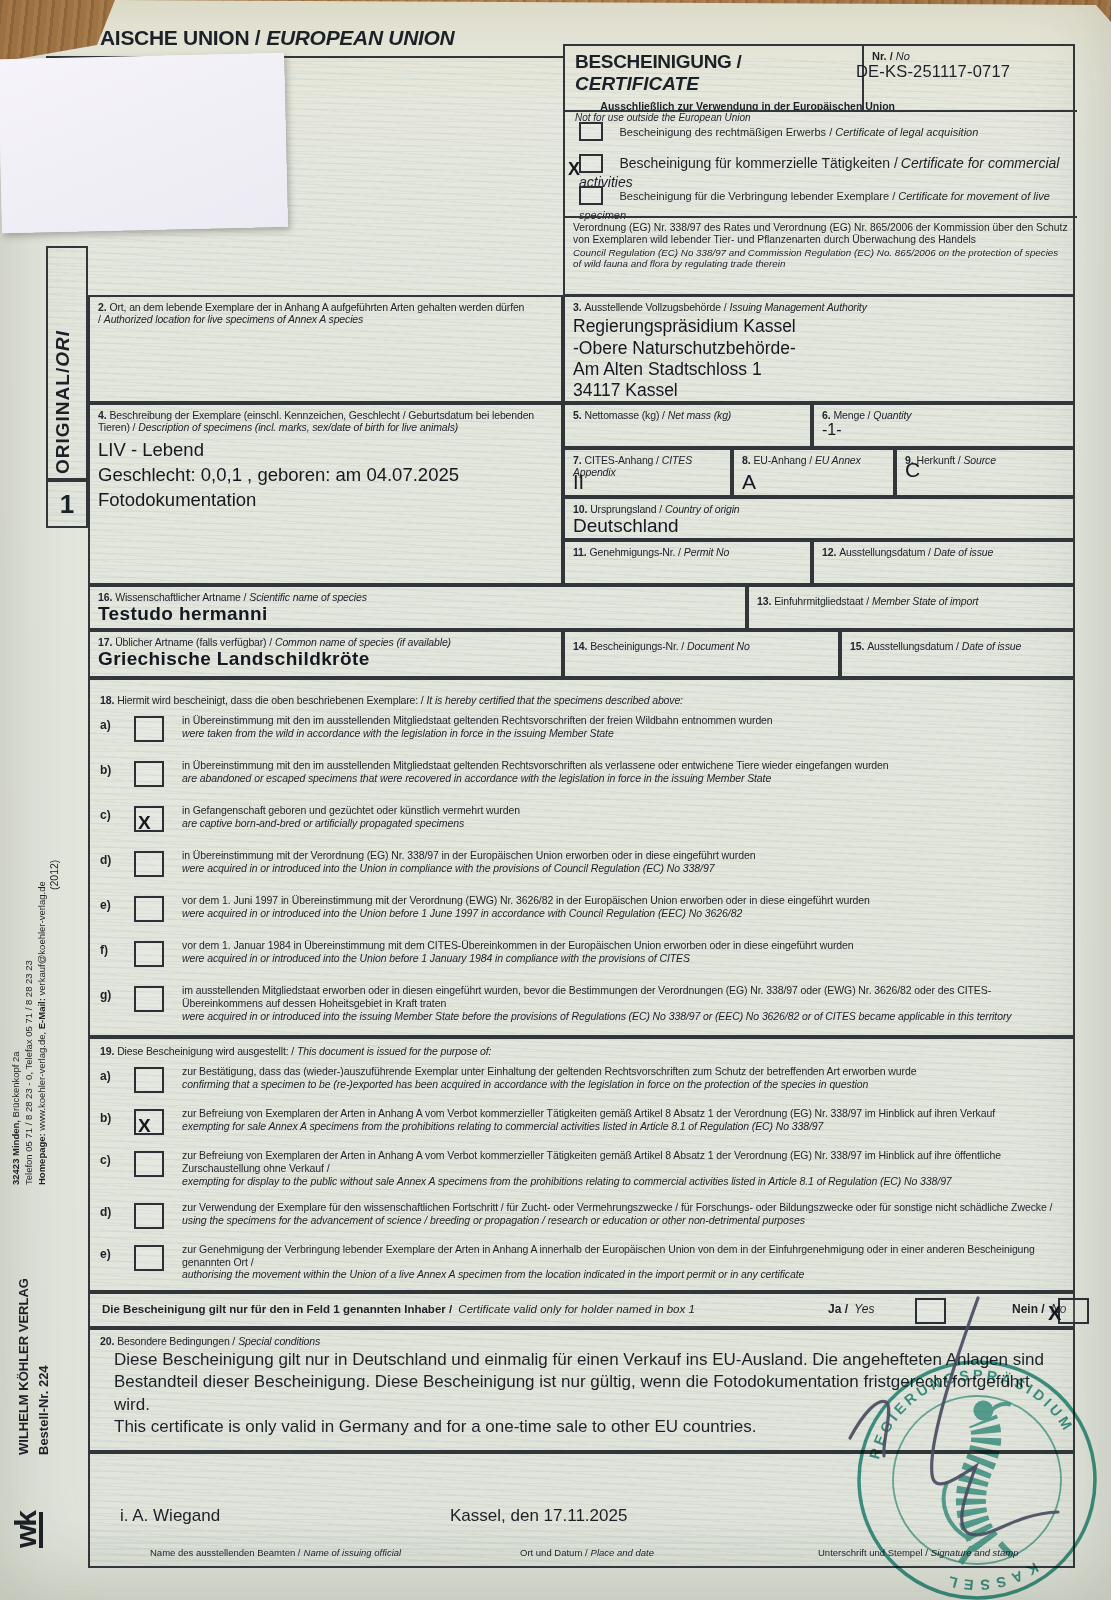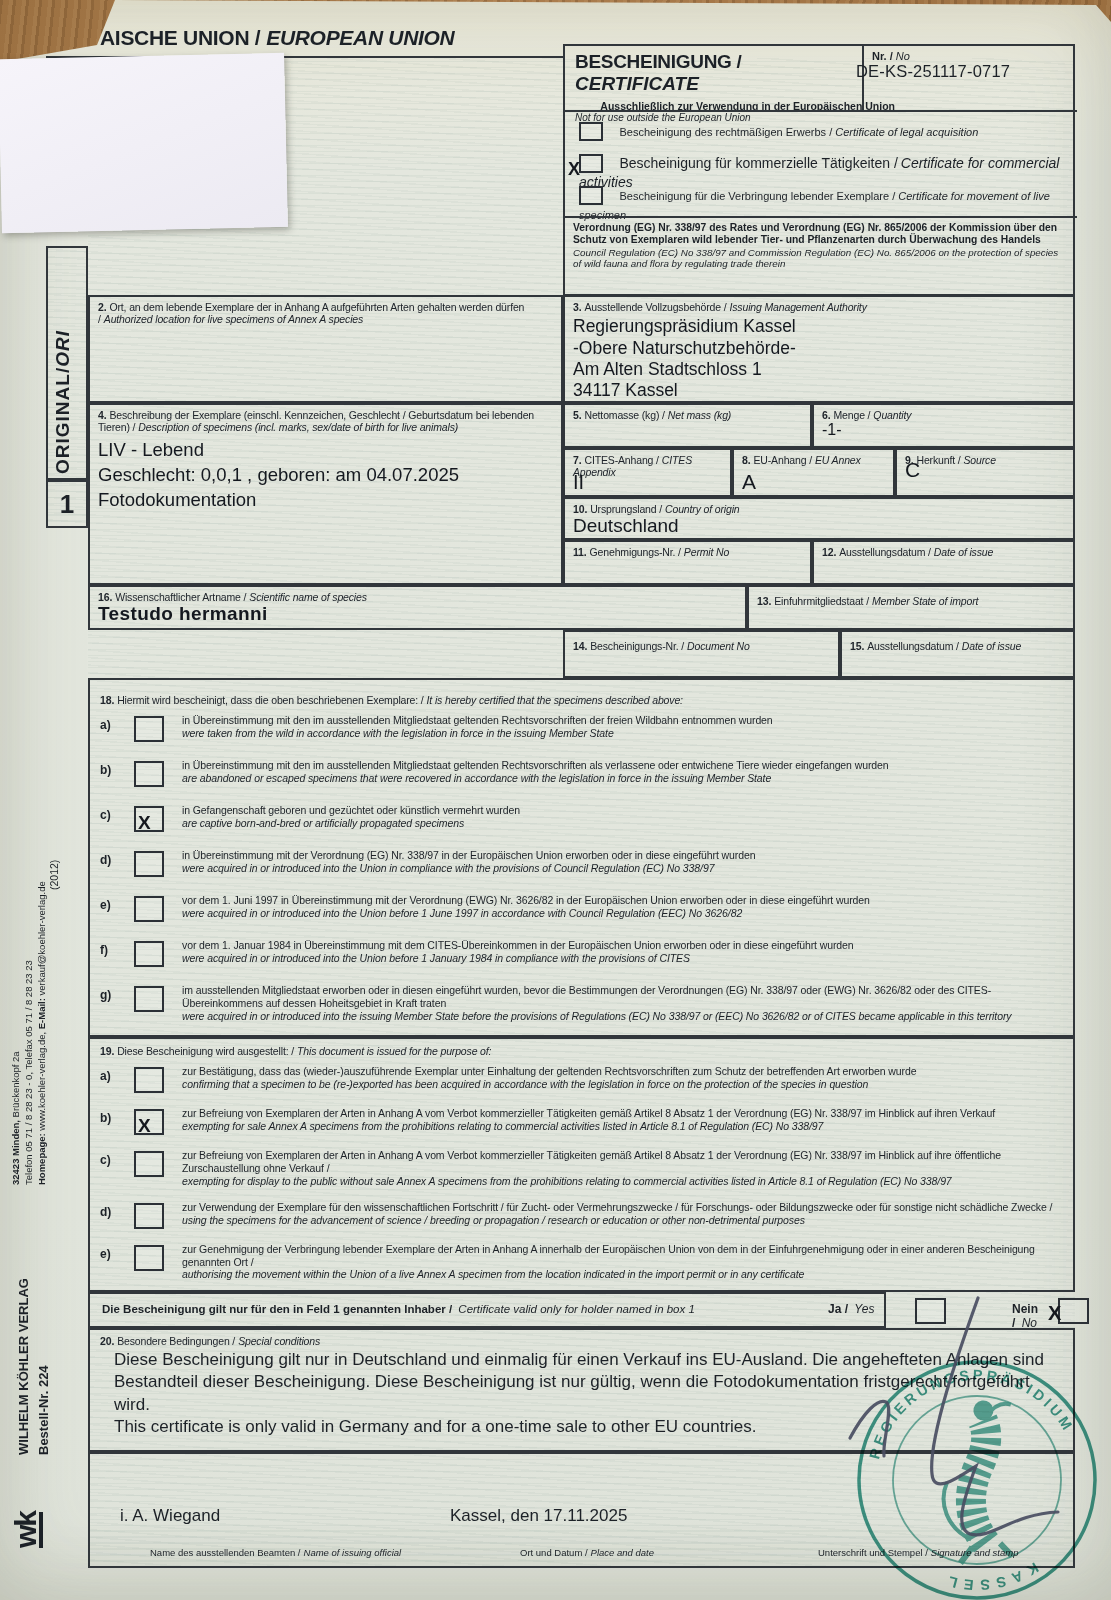--- a/index.html
+++ b/index.html
@@ -84,21 +84,21 @@
     <div style="position:absolute;left:14px;top:108px;">
       <span class="cb" style="width:24px;height:19px;vertical-align:middle;"><span class="mark" style="left:-13px;top:3px;font-size:18px;">X</span></span>
       <span style="font-size:14px;margin-left:12px;margin-top:35px;"><span>Bescheinigung für kommerzielle Tätigkeiten /</span><span class="en">Certificate for commercial activities</span></span>
     </div>
     <div style="position:absolute;left:14px;top:140px;">
       <span class="cb" style="width:24px;height:19px;vertical-align:middle;"><span class="mark" style="left:-14px;top:2px;font-size:17px;"></span></span>
       <span style="font-size:11px;margin-left:12px;"><span>Bescheinigung für die Verbringung lebender Exemplare /</span><span class="en">Certificate for movement of live specimen</span></span>
     </div>
     <div class="hline" style="left:0;top:170px;width:512px;"></div>
     <div style="position:absolute;left:8px;top:176px;width:496px;">
-      <div style="font-size:10.3px;font-weight:700;line-height:1.2;">Verordnung (EG) Nr. 338/97 des Rates und Verordnung (EG) Nr. 865/2006 der Kommission über den Schutz von Exemplaren wild lebender Tier- und Pflanzenarten durch Überwachung des Handels</div>
+      <div style="font-size:10.3px;font-weight:400;line-height:1.2;">Verordnung (EG) Nr. 338/97 des Rates und Verordnung (EG) Nr. 865/2006 der Kommission über den Schutz von Exemplaren wild lebender Tier- und Pflanzenarten durch Überwachung des Handels</div>
       <div style="font-size:9.8px;font-style:italic;line-height:1.2;">Council Regulation (EC) No 338/97 and Commission Regulation (EC) No. 865/2006 on the protection of species of wild fauna and flora by regulating trade therein</div>
     </div>
   </div>
 
   <div class="box" style="left:88px;top:295px;width:475px;height:108px;">
     <div class="lbl"><span class="no">2.</span><span>Ort, an dem lebende Exemplare der in Anhang A aufgeführten Arten gehalten werden dürfen /</span><span class="en">Authorized location for live specimens of Annex A species</span></div>
   </div>
   <div class="box" style="left:563px;top:295px;width:512px;height:108px;">
     <div class="lbl"><span class="no">3.</span><span>Ausstellende Vollzugsbehörde /</span><span class="en">Issuing Management Authority</span></div>
     <div class="val" style="font-size:17.5px;line-height:1.22;margin-top:3px;">
@@ -145,20 +145,24 @@
   <div class="box" style="left:812px;top:540px;width:263px;height:45px;">
     <div class="lbl"><span class="no">12.</span><span>Ausstellungsdatum /</span><span class="en">Date of issue</span></div>
   </div>
   <div class="box" style="left:88px;top:585px;width:659px;height:45px;">
     <div class="lbl"><span class="no">16.</span><span>Wissenschaftlicher Artname /</span><span class="en">Scientific name of species</span></div>
     <div class="val" style="font-size:19px;font-weight:700;letter-spacing:.4px;">Testudo hermanni</div>
   </div>
   <div class="box" style="left:747px;top:585px;width:328px;height:45px;">
     <div class="lbl" style="margin-top:4px;"><span class="no">13.</span><span>Einfuhrmitgliedstaat /</span><span class="en">Member State of import</span></div>
   </div>
+  <div class="box" style="left:88px;top:630px;width:475px;height:48px;">
+    <div class="lbl"><span class="no">17.</span><span>Üblicher Artname (falls verfügbar) /</span><span class="en">Common name of species (if available)</span></div>
+    <div class="val" style="font-size:19px;font-weight:700;letter-spacing:.4px;white-space:nowrap;">Griechische Landschildkröte</div>
+  </div>
   <div class="box" style="left:563px;top:630px;width:277px;height:48px;">
     <div class="lbl" style="margin-top:4px;"><span class="no">14.</span><span>Bescheinigungs-Nr. /</span><span class="en">Document No</span></div>
   </div>
   <div class="box" style="left:840px;top:630px;width:235px;height:48px;">
     <div class="lbl" style="margin-top:4px;"><span class="no">15.</span><span>Ausstellungsdatum /</span><span class="en">Date of issue</span></div>
   </div>
 
   <div class="box" style="left:88px;top:678px;width:987px;height:359px;padding:6px 10px;overflow:hidden;">
     <div class="lbl" style="margin-bottom:8px;margin-top:8px;"><span class="no">18.</span><span>Hiermit wird bescheinigt, dass die oben beschriebenen Exemplare: /</span><span class="en">It is hereby certified that the specimens described above:</span></div>
 
@@ -246,21 +250,21 @@
     </div>
     <div class="itm">
       <span class="itm-letter">e)</span>
       <span class="cb itm-box">
           <span class="mark" style="left:3px;top:2px;font-size:18px;"></span>
         </span>
       <span class="itm-txt iin"><span>zur Genehmigung der Verbringung lebender Exemplare der Arten in Anhang A innerhalb der Europäischen Union von dem in der Einfuhrgenehmigung oder in einer anderen Bescheinigung genannten Ort /</span> <span class="ien">authorising the movement within the Union of a live Annex A specimen from the location indicated in the import permit or in any certificate</span></span>
     </div>
   </div>
 
-  <div class="box" style="left:88px;top:1292px;width:798px;height:36px;padding:0;">
+  <div class="box" style="left:88px;top:1292px;width:987px;height:36px;padding:0;">
     <div style="position:absolute;left:12px;top:9px;font-size:11.5px;">
       <span style="font-weight:800;">Die Bescheinigung gilt nur für den in Feld 1 genannten Inhaber /</span>
       <span class="en">Certificate valid only for holder named in box 1</span>
     </div>
     <div style="position:absolute;left:738px;top:8px;font-size:12px;">
       <span style="font-weight:800;">Ja /</span>
       <span class="en">Yes</span>
     </div>
     <span class="cb" style="position:absolute;left:825px;top:4px;width:31px;height:26px;"></span>
     <div style="position:absolute;left:922px;top:8px;font-size:12px;">

